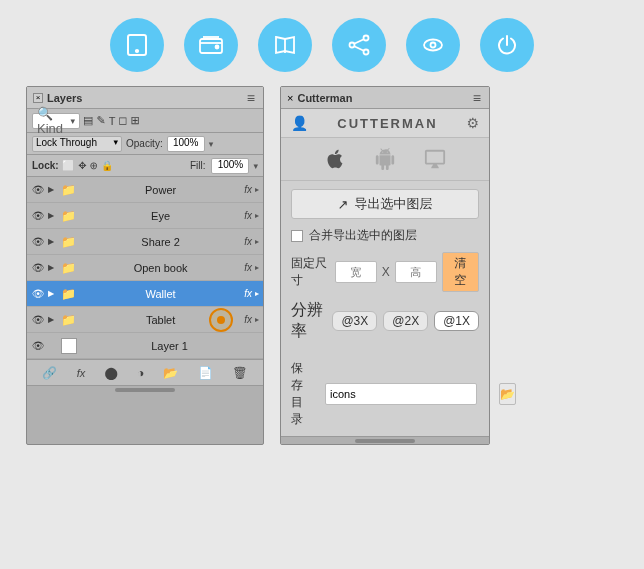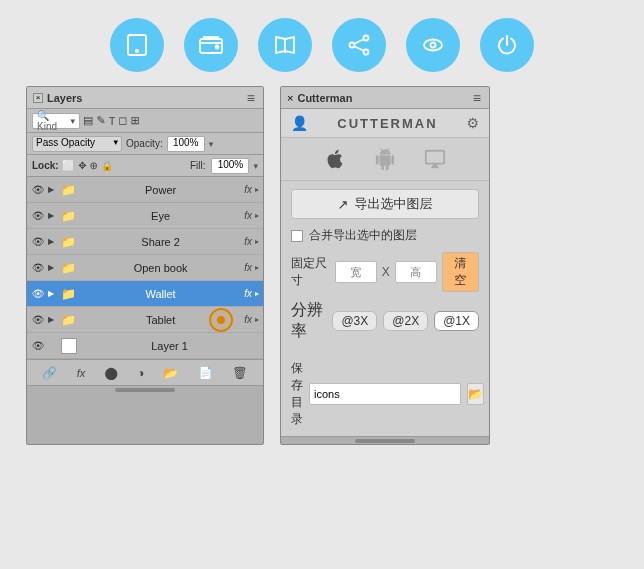--- a/index.html
+++ b/index.html
@@ -367,21 +367,21 @@
     }
     .res-btn.active {
       background: white;
       border-color: #999;
       color: #333;
     }
 
     .save-row {
       display: flex;
       align-items: center;
-      gap: 6px;
+      gap: 22px;
       margin-top: 10px;
     }
     .save-label { font-size: 12px; color: #333; }
     .save-input {
       flex: 1;
       background: white;
       border: 1px solid #bbb;
       border-radius: 2px;
       height: 22px;
       font-size: 11px;
@@ -468,33 +468,33 @@
   <div class="layers-panel">
 
     <div class="panel-titlebar">
       <div class="close-btn">×</div>
       <span class="panel-title">Layers</span>
       <span class="panel-menu-btn">≡</span>
     </div>
 
     <div class="layers-toolbar">
       <div class="search-input">
-        <span style="font-size:10px;color:#666;">🔍 Kind</span>
+        <span style="font-size:13px;color:#666;">🔍 Kind</span>
         <span style="font-size:9px;color:#555;margin-left:2px;">▾</span>
       </div>
       <span class="toolbar-icon">▤</span>
       <span class="toolbar-icon">✎</span>
       <span class="toolbar-icon">T</span>
       <span class="toolbar-icon">◻</span>
       <span class="toolbar-icon">⊞</span>
     </div>
 
     <div class="blend-row">
       <div class="blend-select">
-        <span>Pass Opacity</span>
+        <span>Lock Through</span>
         <span style="float:right;font-size:9px;">▾</span>
       </div>
       <span class="opacity-label">Opacity:</span>
       <div class="opacity-input">
         <span>100%</span>
       </div>
       <span style="font-size:9px;color:#555;">▾</span>
     </div>
 
     <div class="lock-row">

